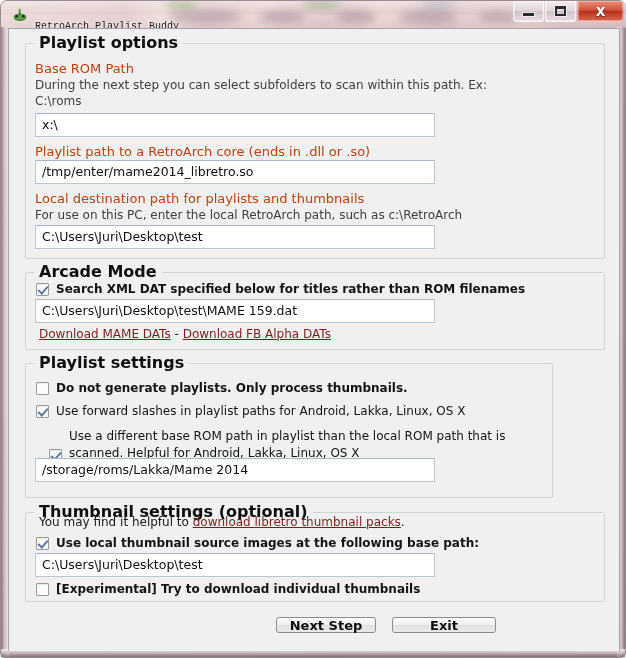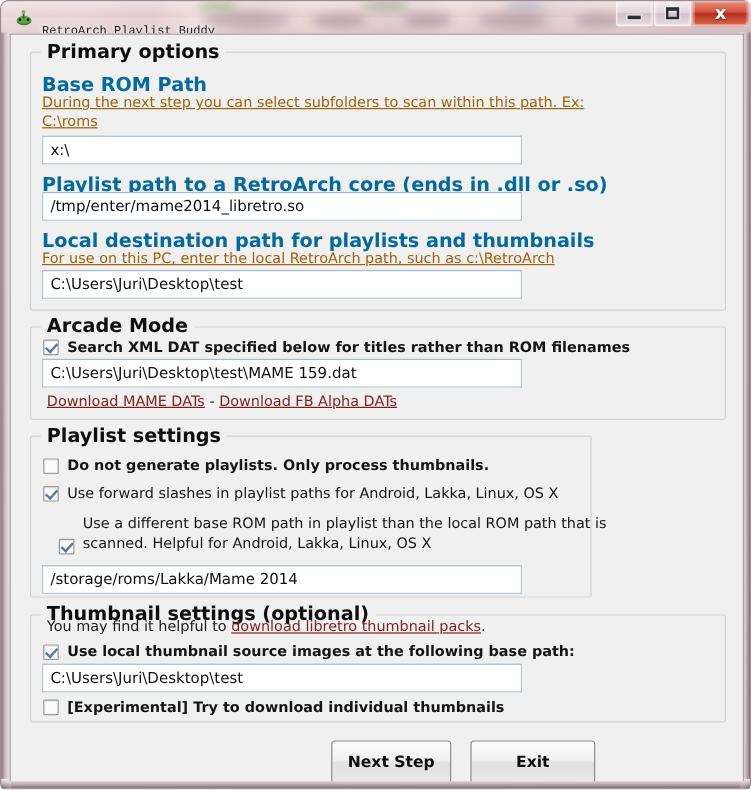--- a/index.html
+++ b/index.html
@@ -135,33 +135,32 @@
     background: #f0f0f0;
     font-size: 16px;
     font-weight: bold;
     color: #0e0e0e;
     white-space: nowrap;
     font-family: "DejaVu Sans", sans-serif;
   }
 
   .lbl-bold {
     position: absolute;
-    font-size: 16px;
-    font-weight: bold;
-    color: #0369a1;
+    font-size: 13px;
+    font-weight: normal;
+    color: #c2410c;
     white-space: nowrap;
     font-family: "DejaVu Sans", sans-serif;
   }
   .lbl {
     position: absolute;
     font-size: 12px;
-    color: #a16207;
-    white-space: nowrap;
-    font-family: "DejaVu Sans", sans-serif;
-    text-decoration: underline;
+    color: #404040;
+    white-space: nowrap;
+    font-family: "DejaVu Sans", sans-serif;
   }
 
   .tbox {
     position: absolute;
     box-sizing: border-box;
     height: 24px;
     background: #ffffff;
     border: 1px solid #b8c7d6;
     border-top-color: #aab9c9;
     font-size: 12.5px;
@@ -210,21 +209,21 @@
     font-family: "DejaVu Sans", sans-serif;
     cursor: pointer;
   }
   .linkrow { position: absolute; font-size: 12px; color: #1a1a1a; white-space: nowrap;
              font-family: "DejaVu Sans", sans-serif; }
 
   
   .btn {
     position: absolute;
     box-sizing: border-box;
-    height: 36px;
+    height: 16px;
     border: 1px solid #8c8c8c;
     border-radius: 3px;
     background: linear-gradient(to bottom, #fbfbfb 0%, #f2f2f2 45%, #e2e2e2 50%, #e9e9e9 100%);
     font-size: 13px;
     font-weight: bold;
     color: #0d0d0d;
     display: flex;
     align-items: center;
     justify-content: center;
     font-family: "DejaVu Sans", sans-serif;
@@ -271,21 +270,21 @@
     </div>
   </div>
 
   <div class="glass-left"></div>
   <div class="glass-right"></div>
   <div class="glass-bottom"></div>
 
   <div class="client">
 
     <div class="group" style="left:16px; top:14px; width:580px; height:216px;">
-      <div class="group-title">Primary options</div>
+      <div class="group-title">Playlist options</div>
     </div>
 
     <div class="lbl-bold" style="left:26px; top:32px;">Base ROM Path</div>
     <div class="lbl" style="left:26px; top:49px;">During the next step you can select subfolders to scan within this path. Ex:</div>
     <div class="lbl" style="left:26px; top:65px;">C:\roms</div>
     <div class="tbox" style="left:26px; top:84px; width:400px;">x:\</div>
 
     <div class="lbl-bold" style="left:26px; top:115px;">Playlist path to a RetroArch core (ends in .dll or .so)</div>
     <div class="tbox" style="left:26px; top:131px; width:400px;">/tmp/enter/mame2014_libretro.so</div>
 
@@ -299,21 +298,21 @@
 
     <div class="cbrow" style="left:27px; top:253px;">
       <div class="cbox checked"></div>
       <div class="cb-label bold">Search XML DAT specified below for titles rather than ROM filenames</div>
     </div>
     <div class="tbox" style="left:26px; top:270px; width:400px;">C:\Users\Juri\Desktop\test\MAME 159.dat</div>
     <div class="linkrow" style="left:30px; top:298px;">
       <span class="link">Download MAME DATs</span><span> - </span><span class="link">Download FB Alpha DATs</span>
     </div>
 
-    <div class="group" style="left:16px; top:334px; width:468px; height:135px;">
+    <div class="group" style="left:16px; top:334px; width:528px; height:135px;">
       <div class="group-title">Playlist settings</div>
     </div>
 
     <div class="cbrow" style="left:27px; top:352px;">
       <div class="cbox"></div>
       <div class="cb-label bold">Do not generate playlists. Only process thumbnails.</div>
     </div>
 
     <div class="cbrow" style="left:27px; top:375px;">
       <div class="cbox checked"></div>
@@ -321,21 +320,21 @@
     </div>
 
     <div class="cbrow" style="left:40px; top:399px;">
       <div class="cbox checked" style="margin-top:9px;"></div>
       <div style="margin-left:7px;">
         <div class="cb-label" style="margin-left:0; line-height:17px;">Use a different base ROM path in playlist than the local ROM path that is</div>
         <div class="cb-label" style="margin-left:0; line-height:17px;">scanned. Helpful for Android, Lakka, Linux, OS X</div>
       </div>
     </div>
 
-    <div class="tbox" style="left:26px; top:442px; width:400px;">/storage/roms/Lakka/Mame 2014</div>
+    <div class="tbox" style="left:26px; top:429px; width:400px;">/storage/roms/Lakka/Mame 2014</div>
 
     <div class="group" style="left:16px; top:483px; width:580px; height:90px;">
       <div class="group-title">Thumbnail settings (optional)</div>
     </div>
 
     <div class="linkrow" style="left:30px; top:486px;">
       <span>You may find it helpful to </span><span class="link">download libretro thumbnail packs</span><span>.</span>
     </div>
 
     <div class="cbrow" style="left:27px; top:507px;">

